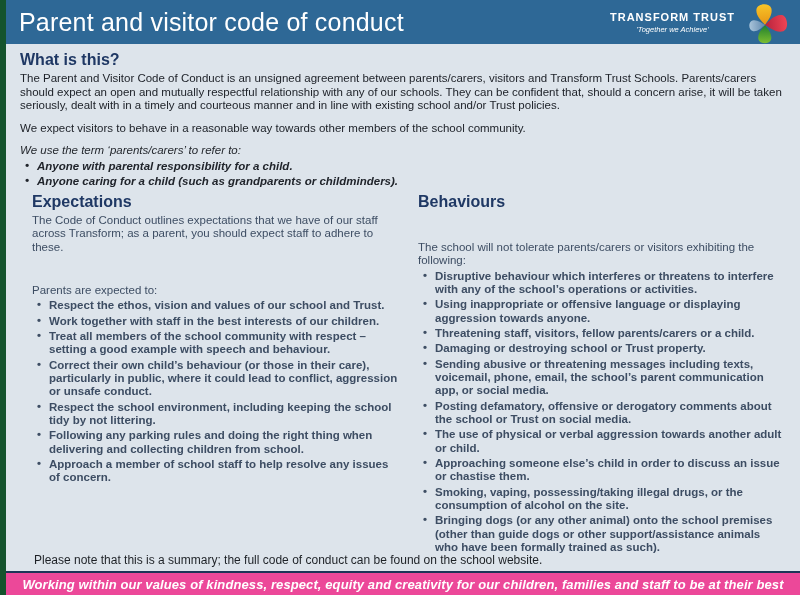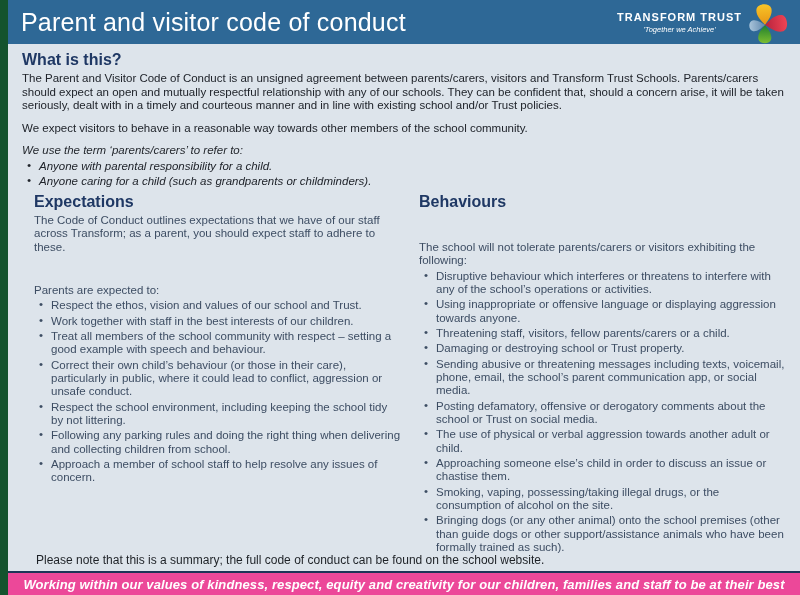--- a/index.html
+++ b/index.html
@@ -2,21 +2,21 @@
 <html><head>
 <meta charset="utf-8">
 <style>
   * { margin: 0; padding: 0; box-sizing: border-box; }
   html, body { background: #b8bfc7; }
   .page {
     position: relative;
     width: 800px;
     height: 595px;
     background: #dde4eb;
-    border-left: 8px solid #14532d;
+    border-left: 6px solid #14532d;
     overflow: hidden;
     font-family: "Liberation Sans", sans-serif;
     color: #24282e;
   }
   
   .header {
     position: relative;
     height: 44px;
     background: #2e6896;
     display: flex;
@@ -29,20 +29,21 @@
     padding-left: 13px;
     letter-spacing: 0.2px;
   }
   .brand {
     position: absolute;
     right: 12px;
     top: 0;
     height: 44px;
     display: flex;
     align-items: center;
+    gap: 7px;
   }
   .brand-text { text-align: center; color: #ffffff; }
   .brand-name { font-size: 11px; font-weight: 600; letter-spacing: 1px; }
   .brand-tagline { font-size: 7.5px; font-style: italic; margin-top: 2px; }
   .logo { width: 46px; height: 50px; margin-top: 6px; }
   
   .content { padding: 0 14px; }
   h2.sec {
     font-size: 16px;
     font-weight: 700;
@@ -53,20 +54,21 @@
   h2.sec.black { color: #1b1b1b; }
   .doc-text { font-size: 11.5px; line-height: 1.18; }
   p.body { margin-bottom: 9px; color: #20242b; }
   p.tight { margin-bottom: 2px; }
   .italic { font-style: italic; }
   ul.bullets { list-style: none; margin: 0 0 4px 0; }
   ul.bullets li {
     position: relative;
     padding-left: 17px;
     margin-bottom: 2px;
+    font-weight: bold;
   }
   ul.bullets li::before {
     content: "\2022";
     position: absolute;
     left: 5px;
     top: -1px;
   }
   ul.top-bullets li { color: #20242b; }
   
   .columns {

